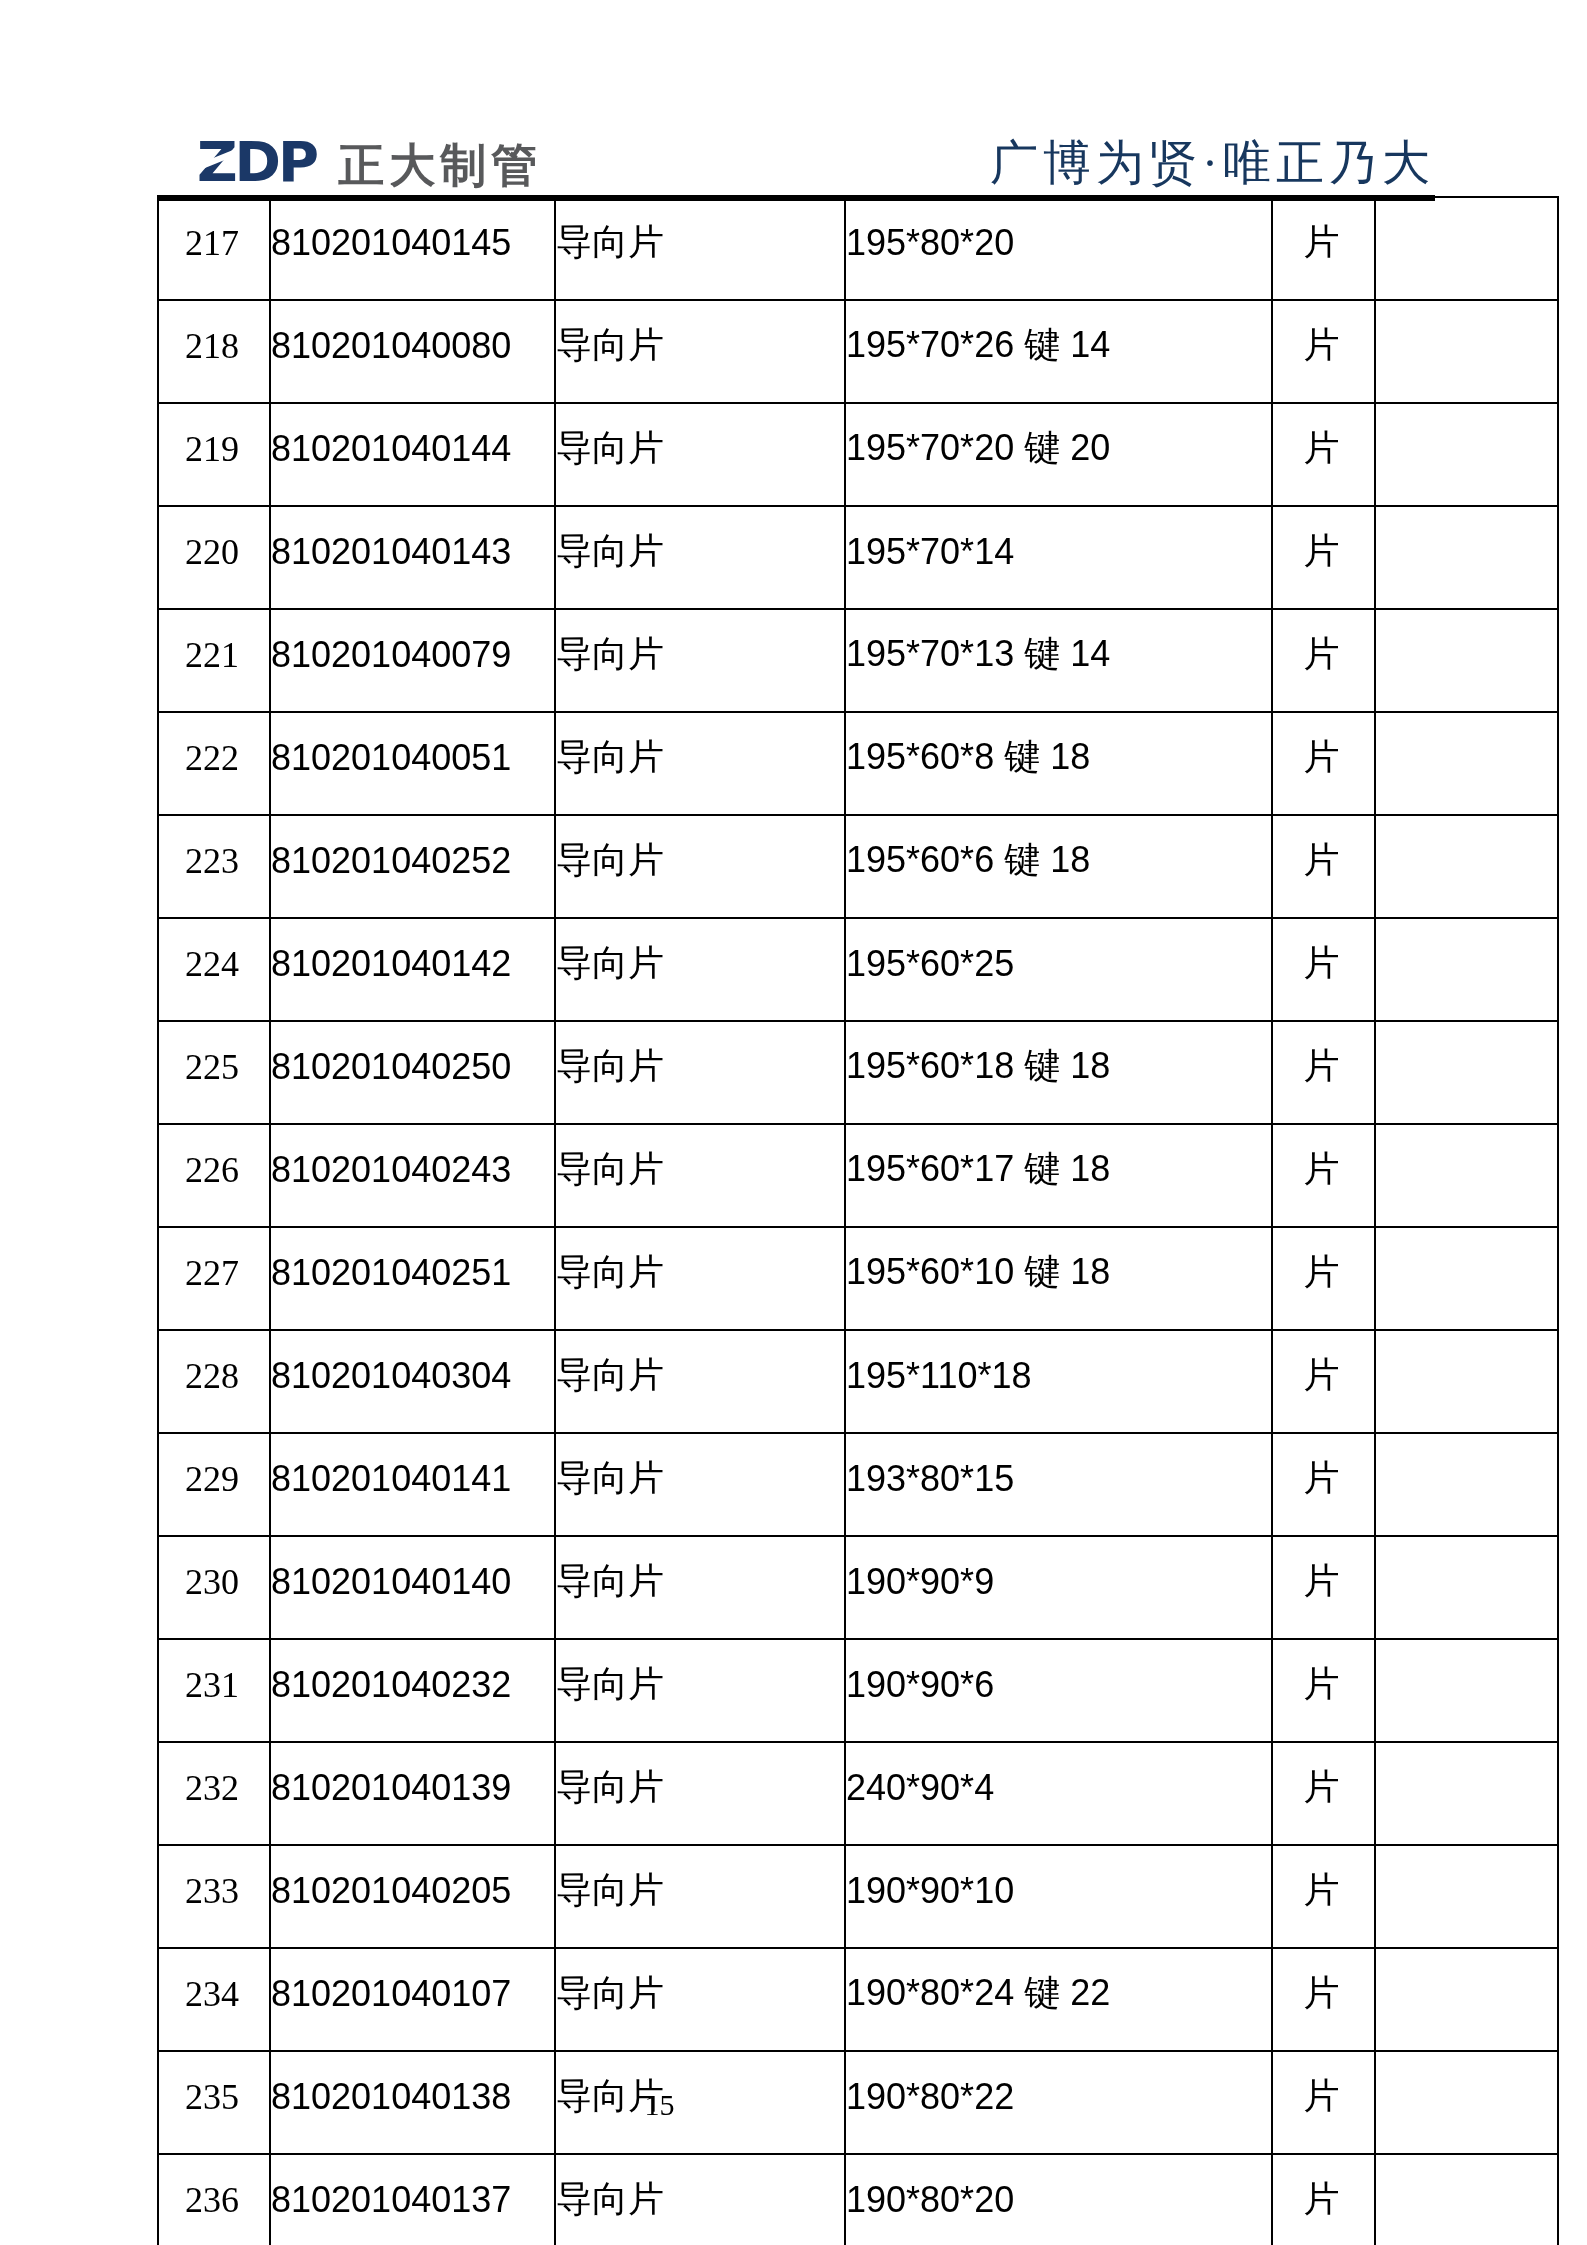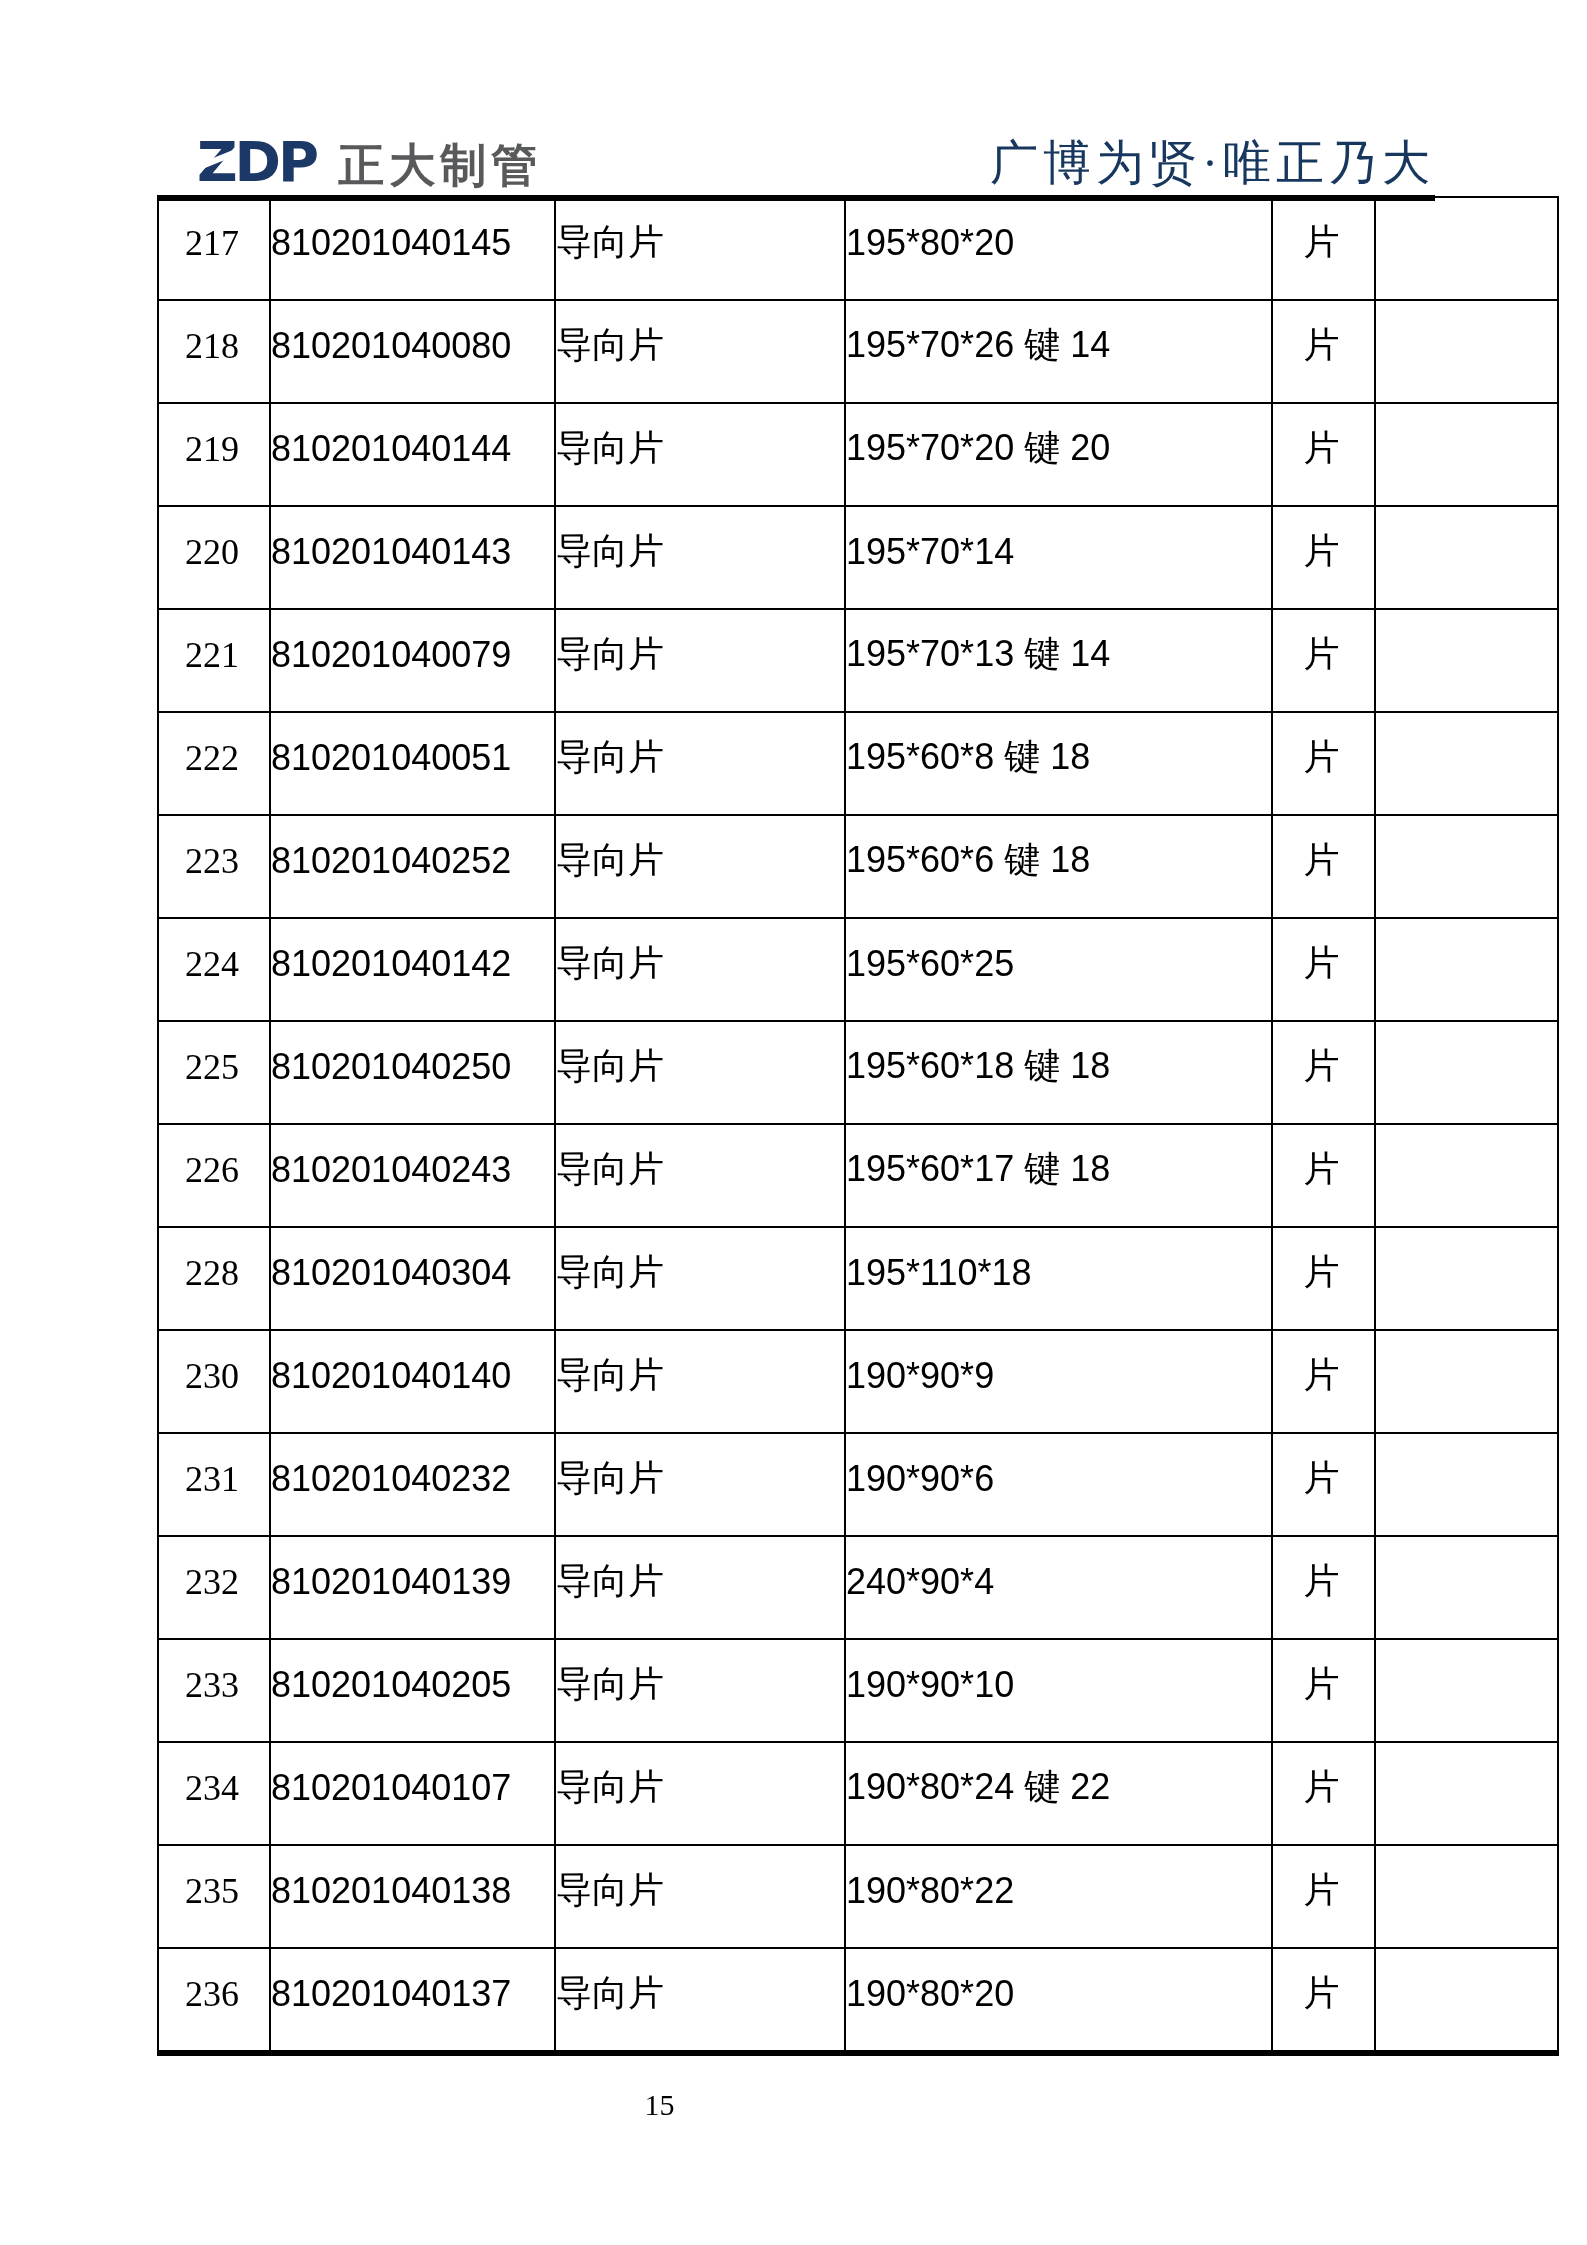--- a/index.html
+++ b/index.html
@@ -168,24 +168,40 @@
           </tr>
           <tr>
             <td class="c-num">226</td>
             <td class="c-code">810201040243</td>
             <td class="c-name">导向片</td>
             <td class="c-spec">195*60*17 键 18</td>
             <td class="c-unit">片</td>
             <td class="c-remark"></td>
           </tr>
           <tr>
+            <td class="c-num">227</td>
+            <td class="c-code">810201040251</td>
+            <td class="c-name">导向片</td>
+            <td class="c-spec">195*60*10 键 18</td>
+            <td class="c-unit">片</td>
+            <td class="c-remark"></td>
+          </tr>
+          <tr>
             <td class="c-num">228</td>
             <td class="c-code">810201040304</td>
             <td class="c-name">导向片</td>
             <td class="c-spec">195*110*18</td>
+            <td class="c-unit">片</td>
+            <td class="c-remark"></td>
+          </tr>
+          <tr>
+            <td class="c-num">229</td>
+            <td class="c-code">810201040141</td>
+            <td class="c-name">导向片</td>
+            <td class="c-spec">193*80*15</td>
             <td class="c-unit">片</td>
             <td class="c-remark"></td>
           </tr>
           <tr>
             <td class="c-num">230</td>
             <td class="c-code">810201040140</td>
             <td class="c-name">导向片</td>
             <td class="c-spec">190*90*9</td>
             <td class="c-unit">片</td>
             <td class="c-remark"></td>

